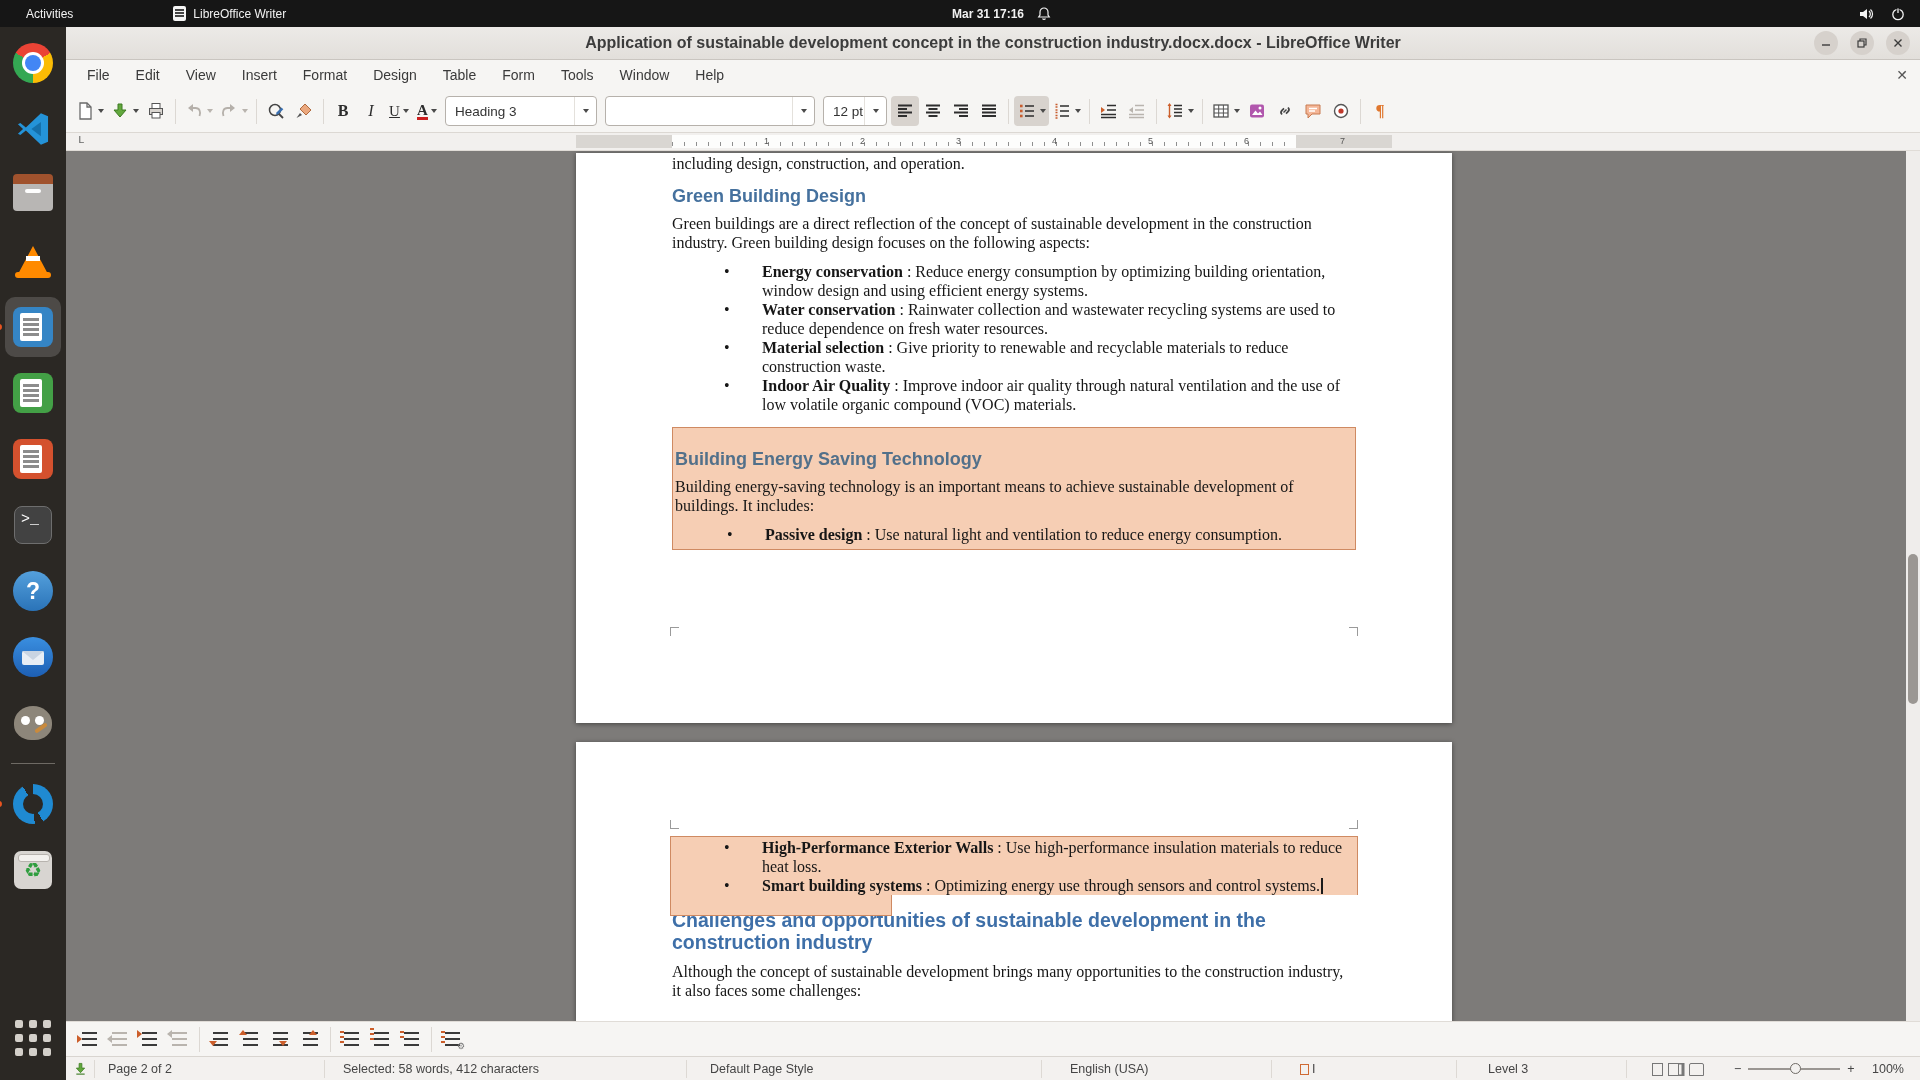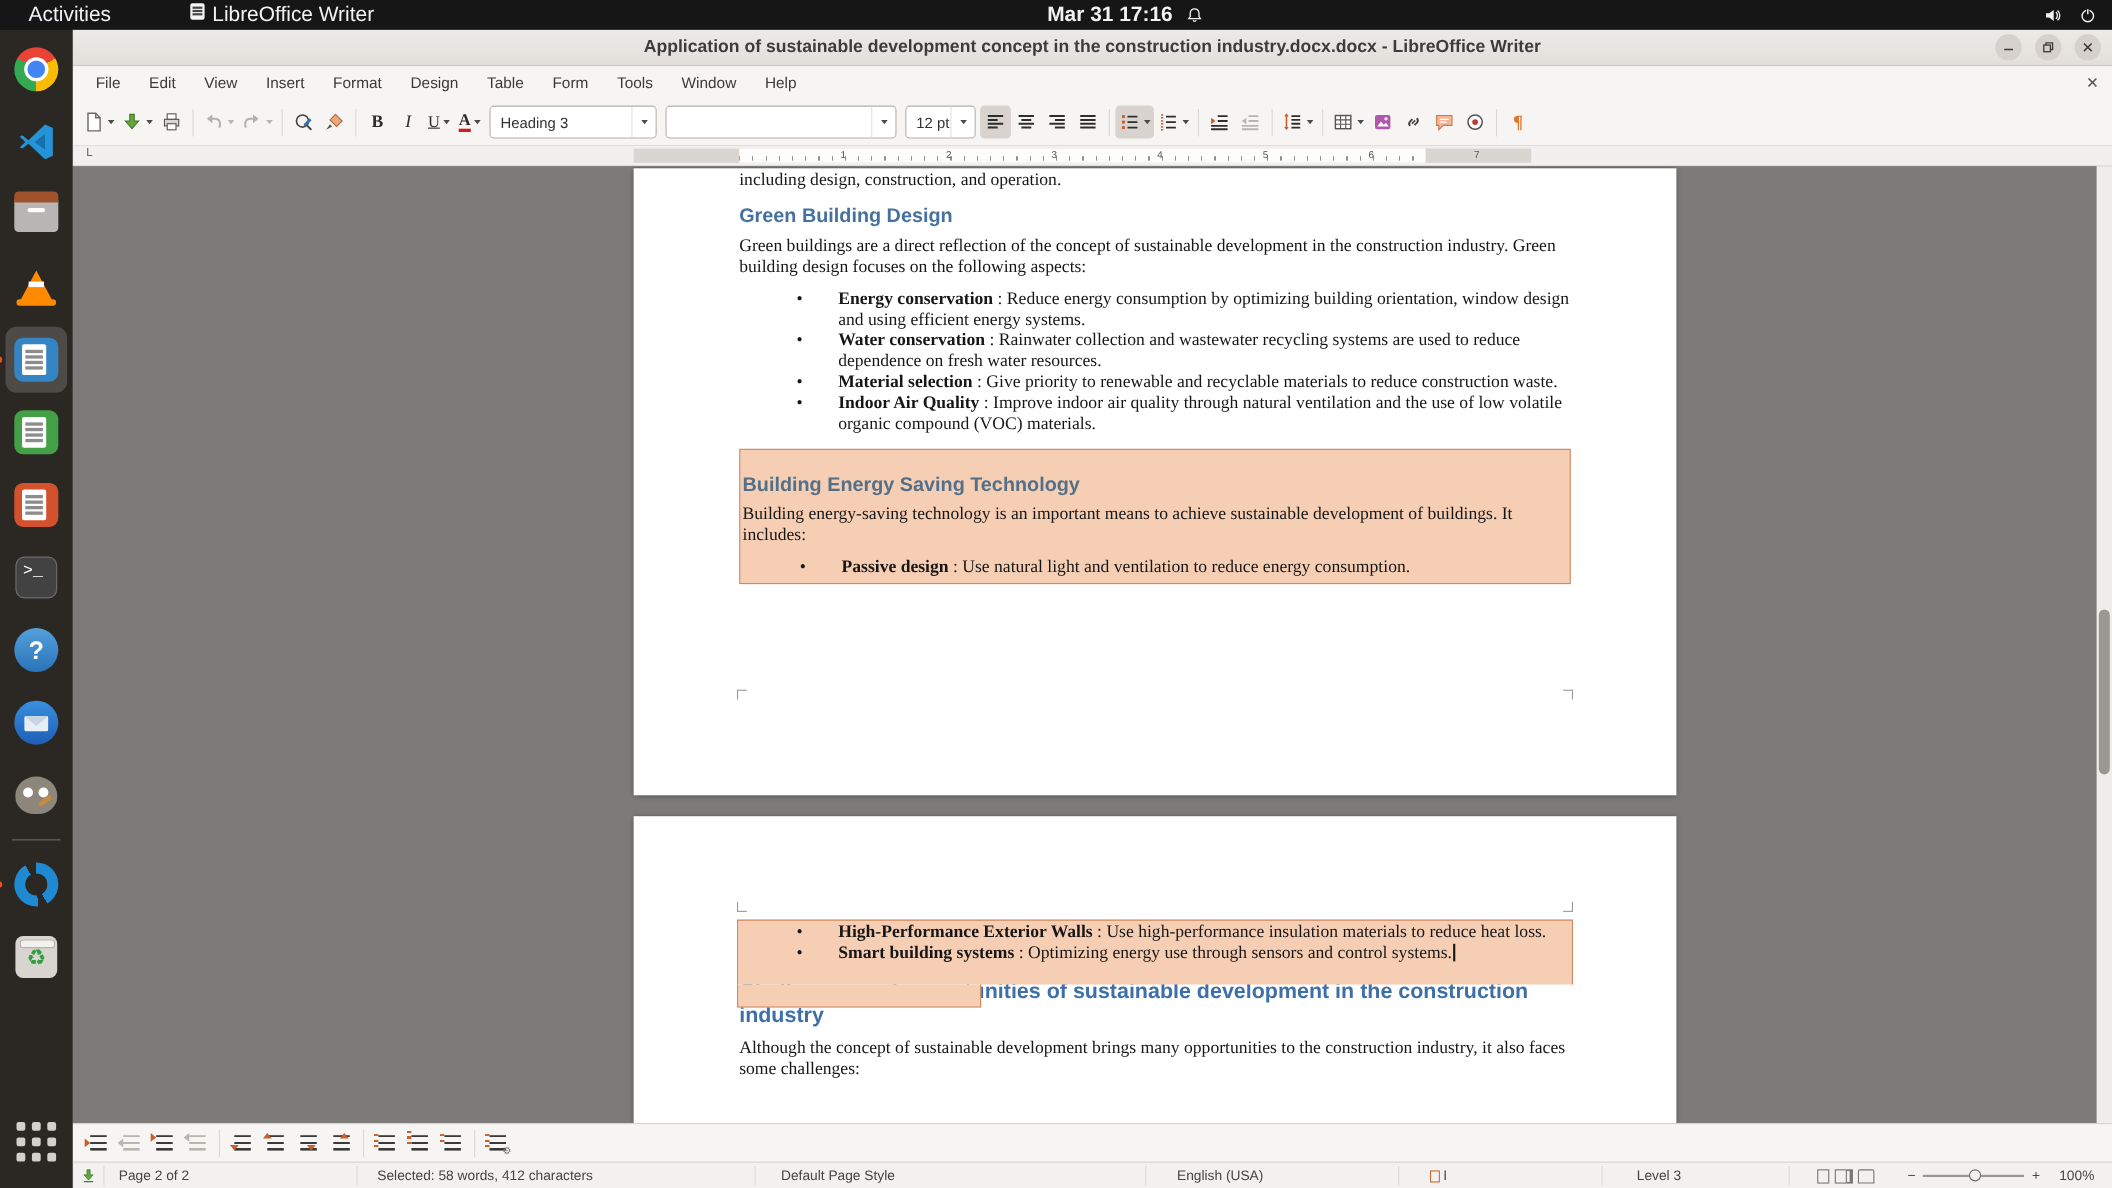--- a/index.html
+++ b/index.html
@@ -1,23 +1,23 @@
 <!DOCTYPE html>
 <html><head>
 <meta charset="utf-8">
 <style>
   * { margin:0; padding:0; box-sizing:border-box; }
   html,body { width:1920px; height:1080px; overflow:hidden; background:#1d1a17;
               font-family:"Liberation Sans", sans-serif; }
 
   
   .topbar { position:absolute; left:0; top:0; width:1920px; height:27px; background:#161616;
-            color:#f2f2f2; display:flex; align-items:center; font-size:19px; z-index:50; }
+            color:#f2f2f2; display:flex; align-items:center; font-size:12px; z-index:50; }
   .tb-activities { margin-left:18px; padding:0 8px; }
-  .tb-app { display:flex; gap:7px; margin-left:64px; }
+  .tb-app { display:flex; align-items:center; gap:7px; margin-left:92px; }
   .tb-appicon { width:13px; height:15px; background:#f5f5f5; border-radius:2px; position:relative; }
   .tb-appicon::before { content:""; position:absolute; left:2px; top:3px; width:9px; height:2px;
      background:#444; box-shadow:0 3px 0 #444, 0 6px 0 #444; }
   .tb-clock { position:absolute; left:952px; top:0; height:27px; display:flex; align-items:center; gap:12px; font-weight:bold;}
   .tb-right { position:absolute; right:14px; top:0; height:27px; display:flex; align-items:center; gap:16px; }
   .ticon { width:16px; height:16px; }
 
   
   .dock { position:absolute; left:0; top:27px; width:66px; height:1053px; background:#2b2824;
           display:flex; flex-direction:column; align-items:center; z-index:40; }
@@ -118,21 +118,21 @@
   .rulerrow { height:18px; background:#f2f0ee; position:relative; border-bottom:1px solid #e0dcd7; }
   .tabsel { position:absolute; left:12px; top:1px; font-size:11px; color:#666; font-family:"Liberation Mono",monospace; }
   .ruler { position:absolute; left:510px; width:816px; top:2px; bottom:2px; background:#d9d6d2; }
   .ruler-text { position:absolute; left:96px; right:96px; top:0; bottom:0; background:#fdfdfc; }
   .ruler-ticks { position:absolute; left:96px; right:96px; top:55%; height:30%;
       background:repeating-linear-gradient(90deg, #8f8f8f 0 1px, transparent 1px 12px); }
   .rnum { position:absolute; top:1px; font-size:9px; color:#555; }
 
   
   .docarea { flex:1; position:relative; background:#7d7b79; overflow:hidden; }
-  .page { position:absolute; left:510px; width:948px; background:#fff; box-shadow:0 1px 5px rgba(0,0,0,0.45); }
+  .page { position:absolute; left:510px; width:876px; background:#fff; box-shadow:0 1px 5px rgba(0,0,0,0.45); }
   .page1 { top:2px; height:570px; }
   .page2 { top:591px; height:281px; }
   .pagetext { position:absolute; left:96px; right:96px; top:0; font-family:"Liberation Serif",serif;
               font-size:16px; line-height:19px; color:#161616; }
   .pagetext p { margin:0 0 10px; }
   .dh3 { font-family:"Liberation Sans",sans-serif; font-weight:bold; font-size:18px; line-height:22px;
          color:#45719e; margin:12px 0 7px; }
   .dh2 { font-family:"Liberation Sans",sans-serif; font-weight:bold; font-size:19.5px; line-height:22px;
          color:#3e6fa8; margin:14px 0 9px; }
   ul.dlist { list-style:none; margin:0 0 10px; }

